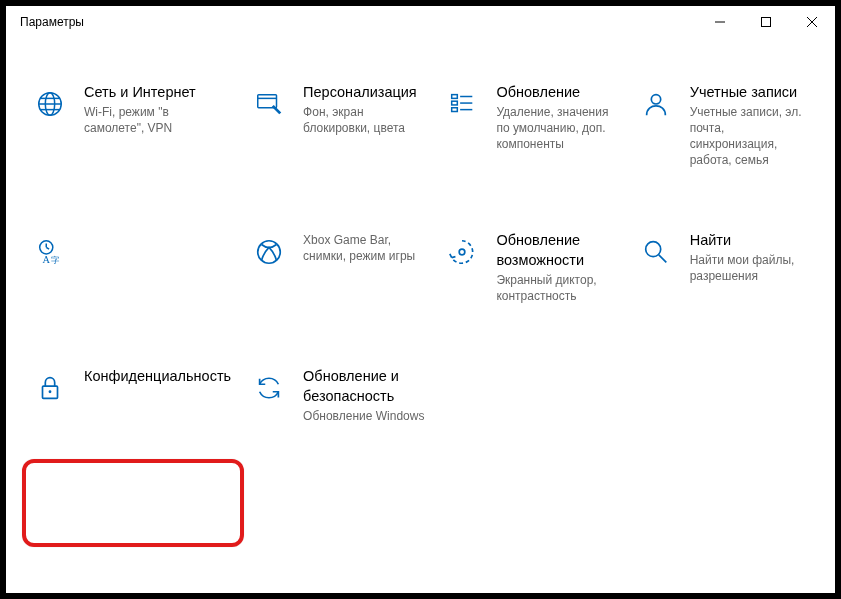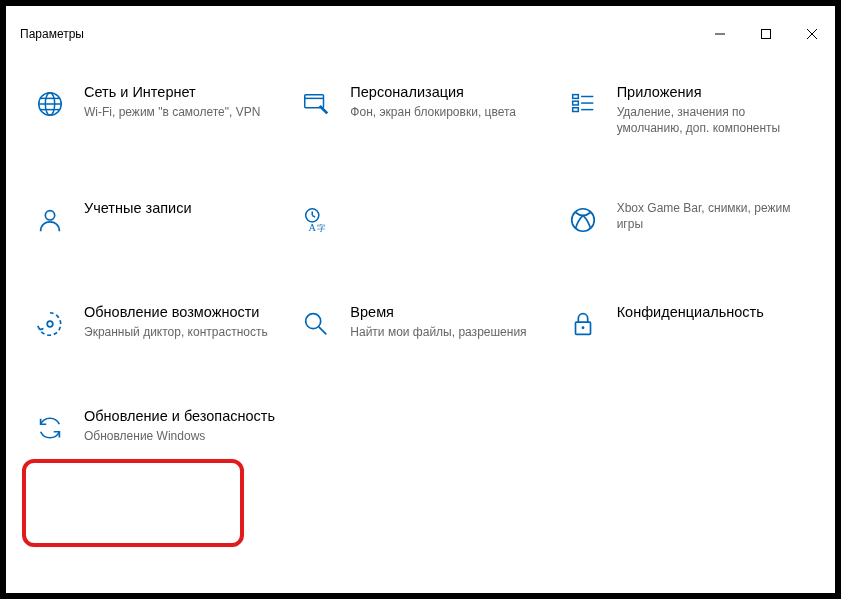--- a/index.html
+++ b/index.html
@@ -16,40 +16,39 @@
     background:#fff;
   }
   .titlebar {
     height:32px;
     display:flex;
     align-items:center;
     justify-content:space-between;
     padding:0 0 0 14px;
     font-size:12px;
     color:#000;
-    margin-top:12px;
   }
   .title-text { font-size:12px; }
   .win-controls { display:flex; height:100%; }
   .win-btn {
     width:46px; height:32px;
     display:flex;
     align-items:center;
     justify-content:center;
     color:#000;
   }
   .win-btn svg { display:block; }
   .content {
     position:absolute;
     left:0; right:0; top:70px; bottom:0;
     padding:0 20px;
   }
   .grid {
     display:grid;
-    grid-template-columns: repeat(3, 1fr);
+    grid-template-columns: repeat(4, 1fr);
     column-gap:10px;
     row-gap:50px;
   }
   .tile {
     display:flex;
     align-items:flex-start;
     padding:6px 4px;
   }
   .tile-icon {
     width:40px; height:40px;
@@ -149,34 +148,35 @@
           <svg width="30" height="30" viewBox="0 0 32 32" fill="none" stroke-width="1.6">
             <rect x="5" y="6" width="6" height="4"></rect>
             <rect x="5" y="13" width="6" height="4"></rect>
             <rect x="5" y="20" width="6" height="4"></rect>
             <line x1="14" y1="8" x2="27" y2="8"></line>
             <line x1="14" y1="15" x2="27" y2="15"></line>
             <line x1="14" y1="22" x2="27" y2="22"></line>
           </svg>
         </div>
         <div class="tile-text">
-          <div class="tile-title">Приложения</div>
+          <div class="tile-title">Обновление</div>
           <div class="tile-desc">Удаление, значения по умолчанию, доп. компоненты</div>
         </div>
       </div>
 
       <div class="tile">
         <div class="tile-icon">
           <svg width="30" height="30" viewBox="0 0 32 32" fill="none" stroke-width="1.8">
             <circle cx="16" cy="11" r="5"></circle>
             <path d="M6 28 C6 21 11 18 16 18 C21 18 26 21 26 28"></path>
           </svg>
         </div>
         <div class="tile-text">
           <div class="tile-title">Учетные записи</div>
+          <div class="tile-desc">Учетные записи, эл. почта, синхронизация, работа, семья</div>
         </div>
       </div>
 
       <div class="tile">
         <div class="tile-icon">
           <svg width="30" height="30" viewBox="0 0 32 32" fill="none" stroke-width="1.6">
             <circle cx="12" cy="11" r="7"></circle>
             <line x1="12" y1="7" x2="12" y2="11"></line>
             <line x1="12" y1="11" x2="15" y2="13"></line>
             <text x="8" y="28" font-size="11" fill="#0067b8" stroke="none" font-family="Segoe UI">A</text>
@@ -213,21 +213,21 @@
       </div>
 
       <div class="tile">
         <div class="tile-icon">
           <svg width="30" height="30" viewBox="0 0 32 32" fill="none" stroke-width="1.8">
             <circle cx="13" cy="13" r="8"></circle>
             <line x1="19" y1="19" x2="27" y2="27"></line>
           </svg>
         </div>
         <div class="tile-text">
-          <div class="tile-title">Время</div>
+          <div class="tile-title">Найти</div>
           <div class="tile-desc">Найти мои файлы, разрешения</div>
         </div>
       </div>
 
       <div class="tile">
         <div class="tile-icon">
           <svg width="30" height="30" viewBox="0 0 32 32" fill="none" stroke-width="1.8">
             <rect x="8" y="14" width="16" height="13" rx="1"></rect>
             <path d="M11 14 V10 a5 5 0 0 1 10 0 V14"></path>
             <circle cx="16" cy="20" r="1.5" fill="#0067b8" stroke="none"></circle>

